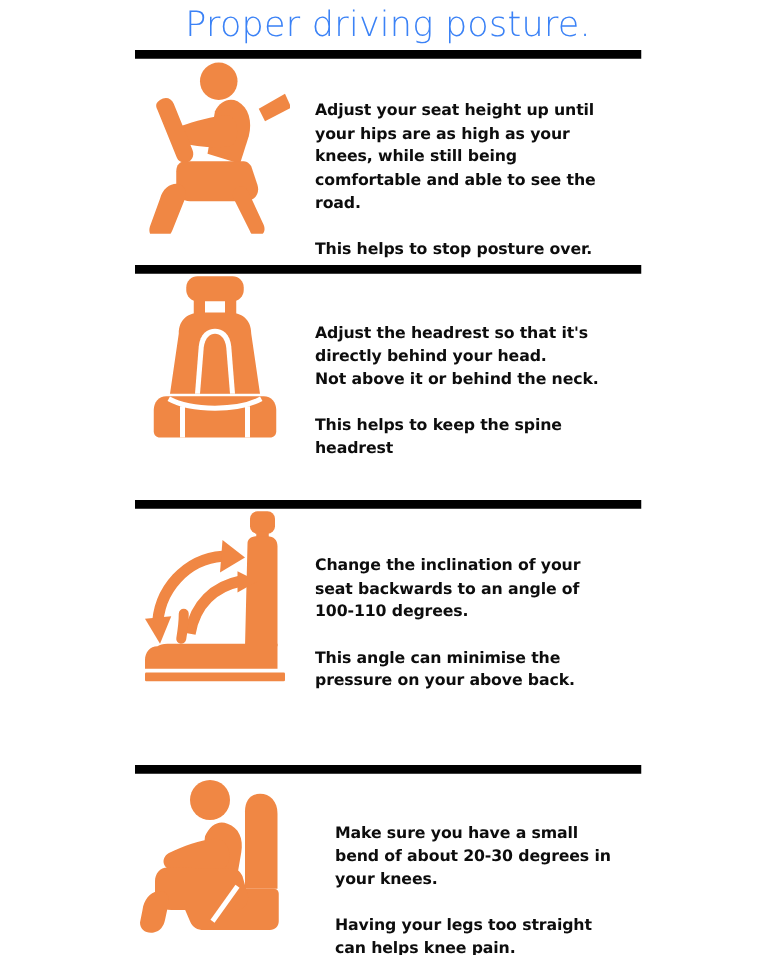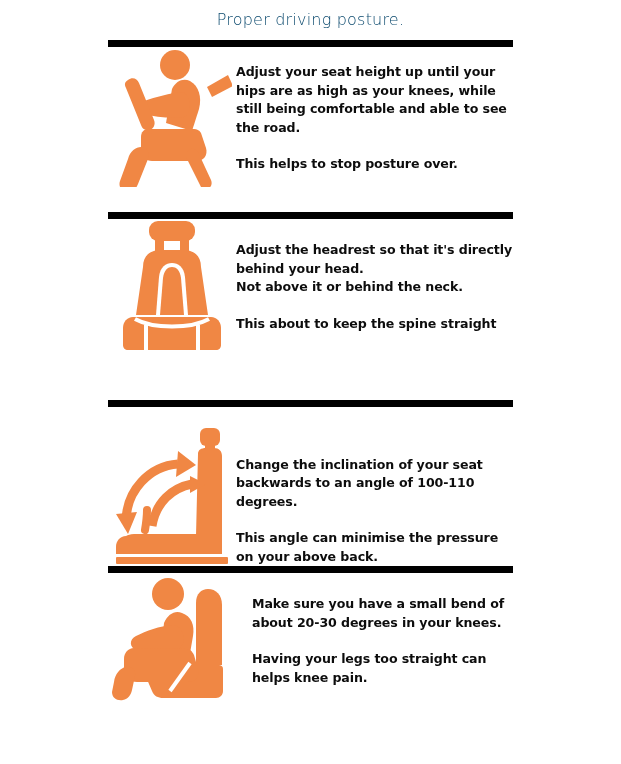--- a/index.html
+++ b/index.html
@@ -18,23 +18,23 @@
     width: 621px;
     height: 764px;
     box-sizing: border-box;
   }
 
   
   .title {
     text-align: center;
     font-family: "DejaVu Sans", sans-serif;
     font-weight: 300;
-    font-size: 16px;
+    font-size: 28px;
     letter-spacing: 0.2px;
-    color: #0c4a6e;
+    color: #3b82f6;
     margin: 0;
     padding: 5px 0 0 0;
     line-height: 30px;
   }
 
   
   .rule {
     width: 405px;
     height: 7px;
     background: #000000;
@@ -62,31 +62,31 @@
     flex: 1 1 auto;
     padding-top: 10px;
     box-sizing: border-box;
   }
   .body-text {
     font-family: "DejaVu Sans", sans-serif;
     font-weight: bold;
     font-size: 12.6px;
     line-height: 18.5px;
     color: #0d0d0d;
-    margin: 0;
+    margin: 16px;
     letter-spacing: -0.1px;
   }
   .body-text + .body-text {
     margin-top: 18px;
   }
 
   
   .sec-1 { height: 165px; }
   .sec-2 { height: 181px; }
-  .sec-3 { height: 159px; align-items: flex-end; }
+  .sec-3 { height: 205px; }
   .sec-4 { height: 212px; }
 
   .sec-1 .text-cell { padding-top: 16px; padding-right: 2px; }
   .sec-2 .text-cell { padding-top: 22px; }
   .sec-3 .text-cell { padding-top: 20px; padding-right: 0px; }
   .sec-4 .text-cell { padding-top: 22px; padding-left: 10px; }
 
   .sec-3 .icon-cell { padding-left: 4px; }
   .sec-4 .icon-cell { width: 134px; flex: 0 0 134px; }
 
@@ -155,21 +155,21 @@
             <path d="M22 100 C40 110 78 110 96 100" stroke="#ffffff" stroke-width="4" fill="none"></path>
             <path d="M33 106 L33 131" stroke="#ffffff" stroke-width="4" fill="none"></path>
             <path d="M85 106 L85 131" stroke="#ffffff" stroke-width="4" fill="none"></path>
           </g>
         </svg>
       </span>
     </div>
     <div class="text-cell">
       <p class="body-text" style="white-space:pre-line">Adjust the headrest so that it's directly behind your head.
 Not above it or behind the neck.</p>
-      <p class="body-text">This about to keep the spine straight</p>
+      <p class="body-text">This helps to keep the spine headrest</p>
     </div>
   </div>
 
   <div class="rule"></div>
 
   <div class="section sec-3">
     <div class="icon-cell">
       <span>
         <svg width="116" height="140" viewBox="0 0 116 140" aria-hidden="true">
           <g fill="#F08744">

